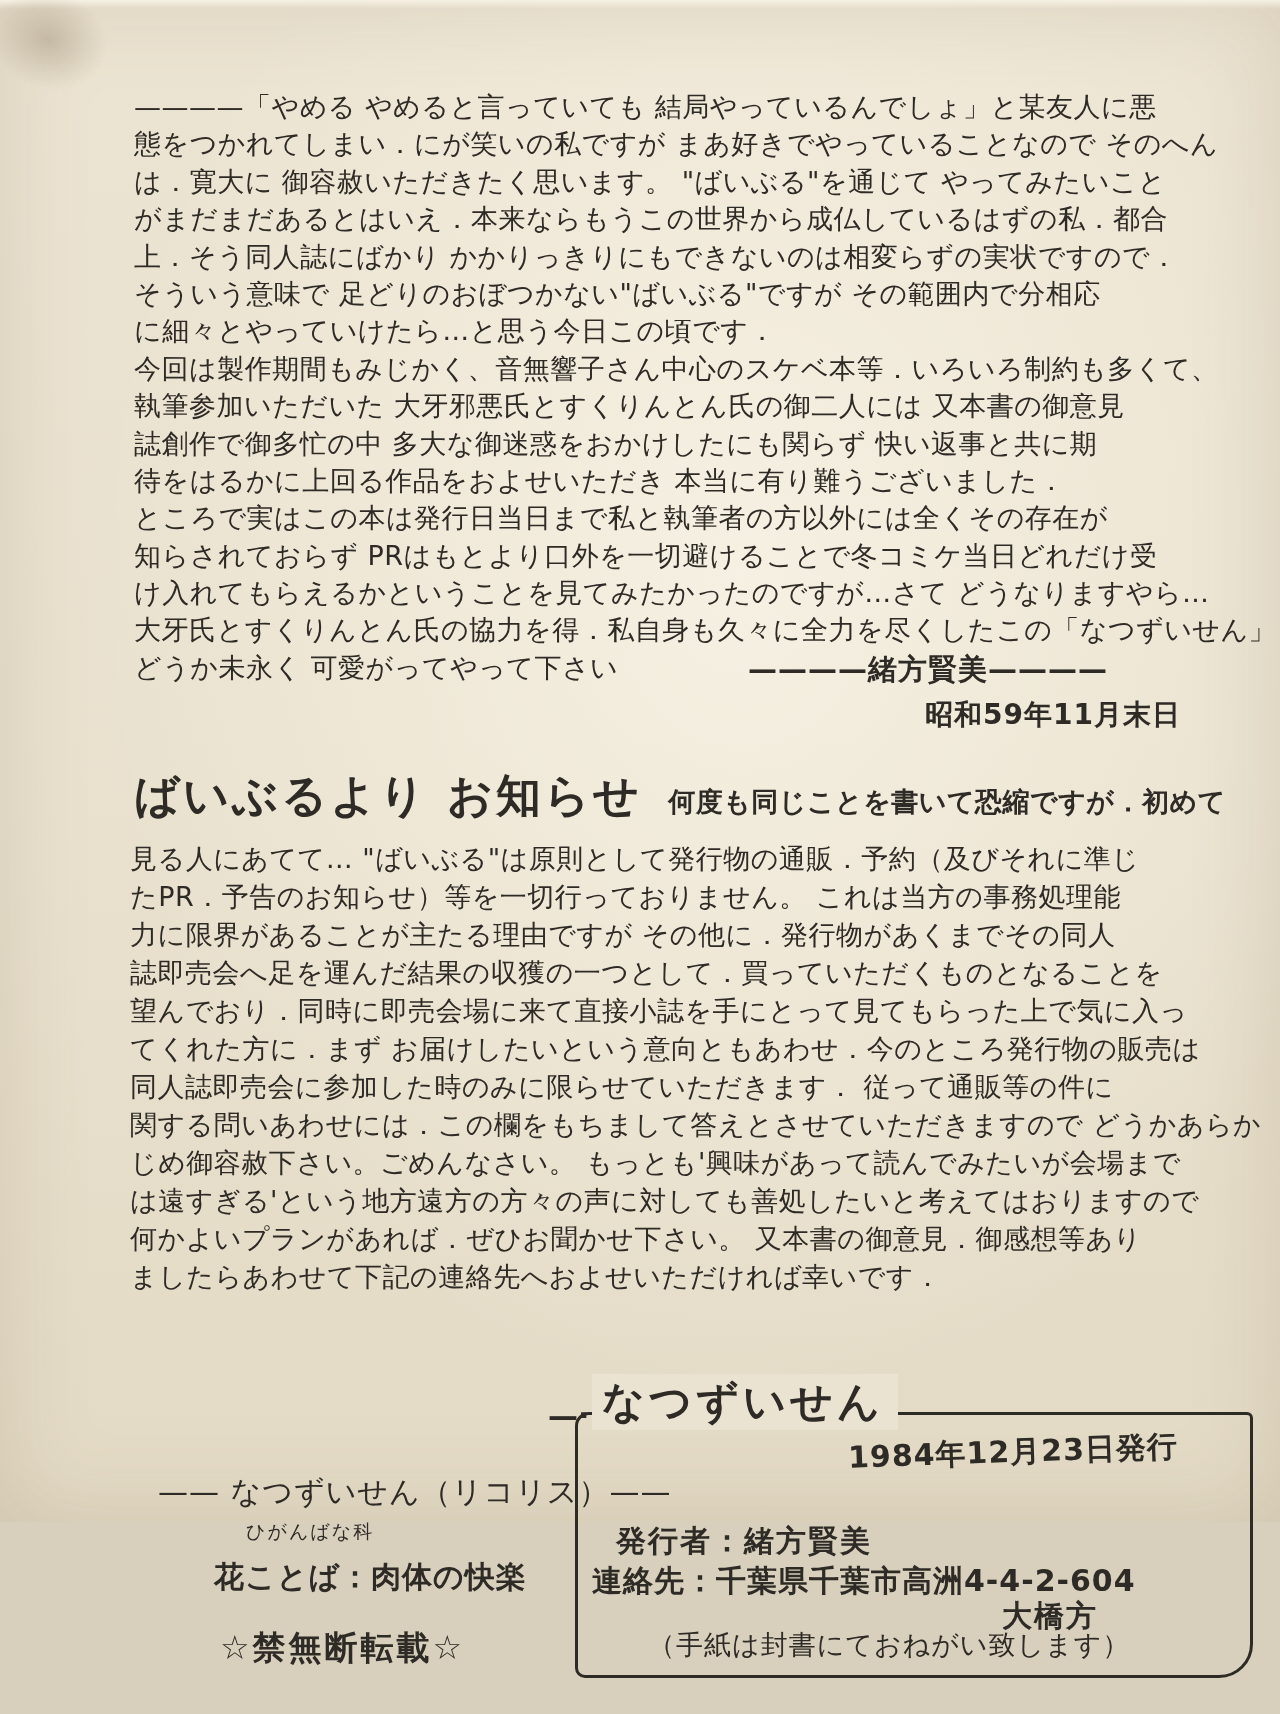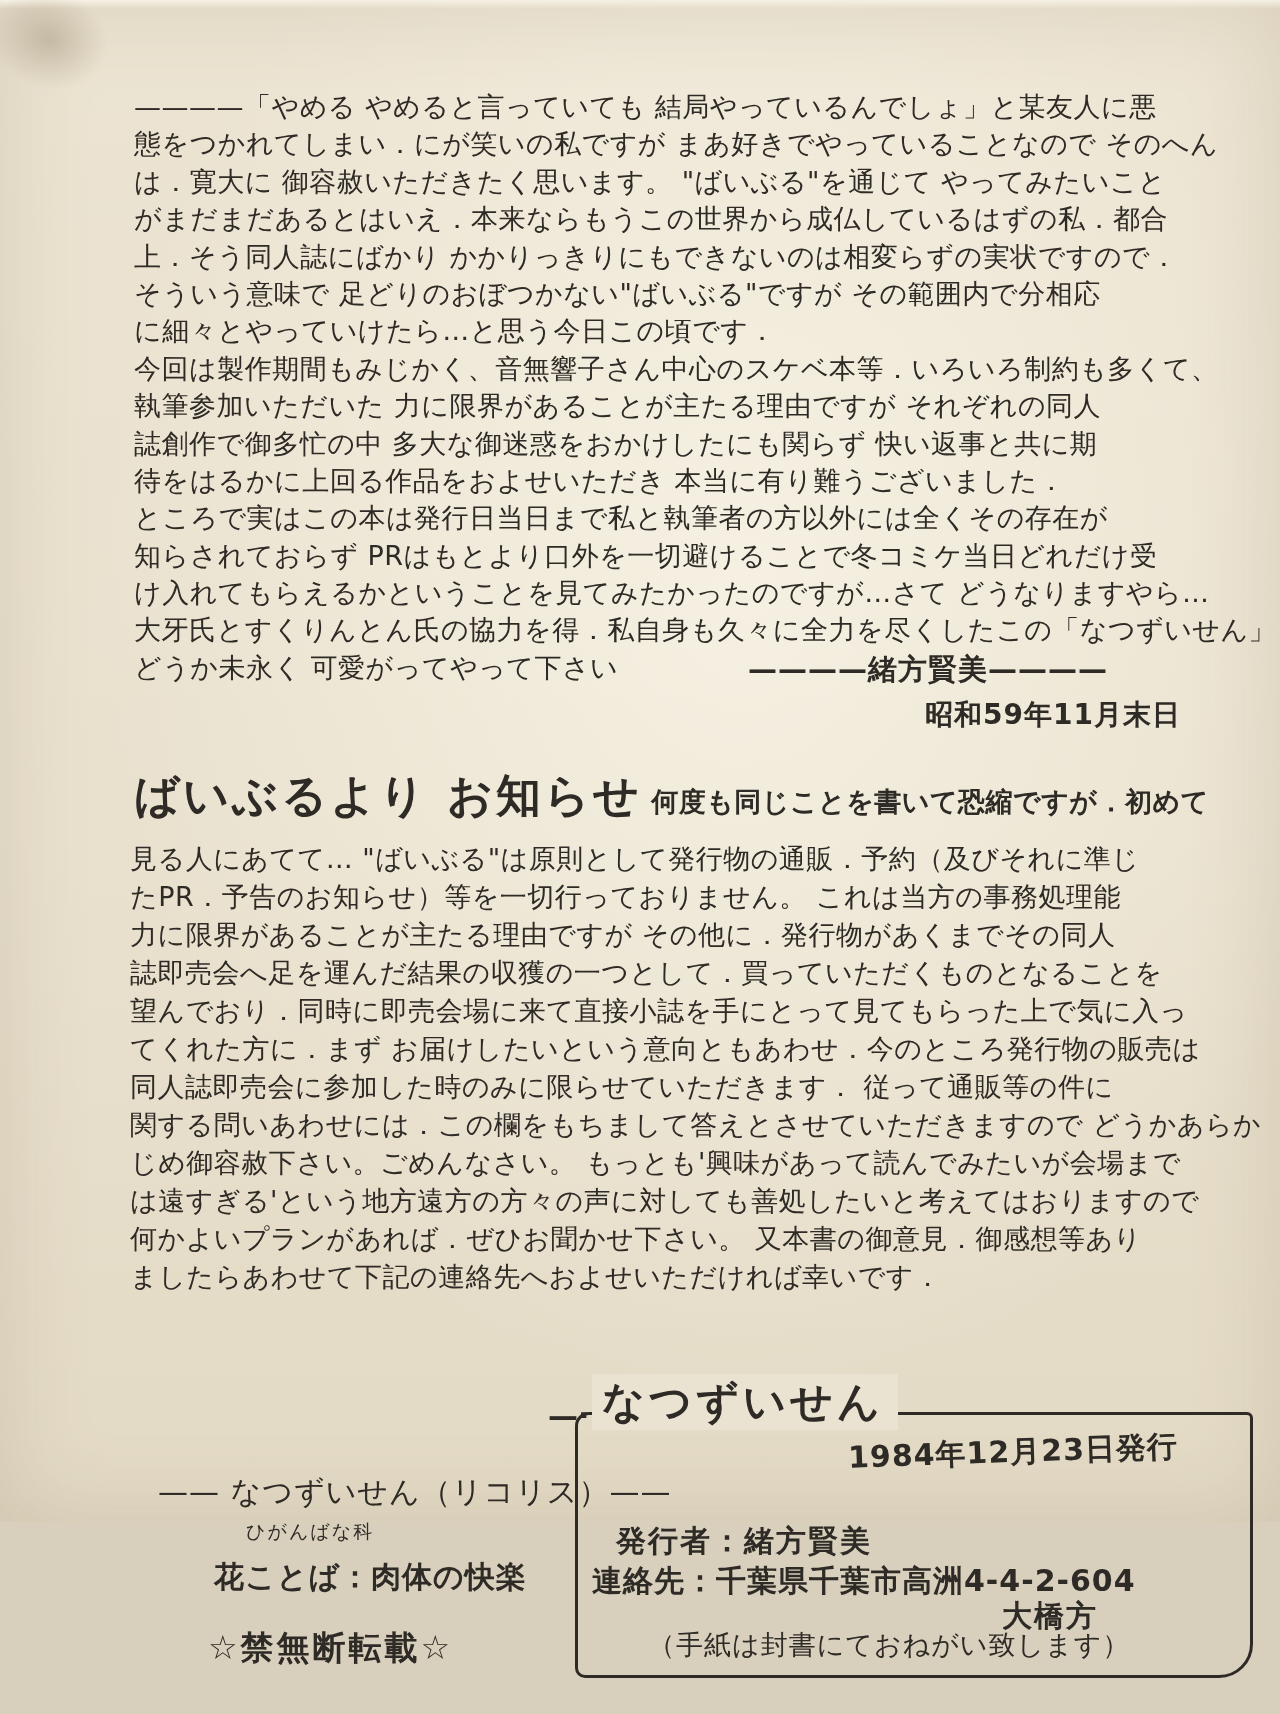--- a/index.html
+++ b/index.html
@@ -41,21 +41,21 @@
     font-size: 29px; font-weight: bold; letter-spacing: 1px; white-space: nowrap;
   }
   .sig-date {
     position: absolute; left: 893px; top: 696px;
     font-size: 28px; font-weight: bold; letter-spacing: 1px; white-space: nowrap; margin-left: 32px;
   }
 
   
   .notice-head-row {
     position: absolute; left: 134px; top: 766px; width: 1060px;
-    display: flex; align-items: baseline; gap: 9px; white-space: nowrap;
+    display: flex; align-items: baseline; gap: 26px; white-space: nowrap;
   }
   .notice-title { font-size: 45px; letter-spacing: 3px; font-weight: bold; }
   .notice-lead  { font-size: 27px; letter-spacing: .5px; font-weight: bold; }
   .notice-body {
     position: absolute; left: 130px; top: 840px; width: 1070px;
     font-size: 27px; line-height: 38px; letter-spacing: .5px; white-space: nowrap;
   }
   .notice-body .line { height: 38px; }
 
   
@@ -65,21 +65,21 @@
   }
   .flower-family {
     position: absolute; left: 246px; top: 1519px;
     font-size: 19px; letter-spacing: 2px; white-space: nowrap;
   }
   .flower-meaning {
     position: absolute; left: 214px; top: 1557px;
     font-size: 30px; font-weight: bold; letter-spacing: 1px; white-space: nowrap;
   }
   .no-reprint {
-    position: absolute; left: 208px; top: 1626px;
+    position: absolute; left: 220px; top: 1626px;
     font-size: 33px; font-weight: bold; letter-spacing: 3px; white-space: nowrap;
   }
 
   
   .colophon-box {
     position: absolute; left: 575px; top: 1412px; width: 678px; height: 266px;
     border: 3px solid #2e2a25;
     border-radius: 14px 6px 34px 10px;
   }
   .colophon-title {
@@ -126,21 +126,21 @@
 
   <div class="afterword">
       <div class="line">————「やめる やめると言っていても 結局やっているんでしょ」と某友人に悪</div>
       <div class="line">態をつかれてしまい．にが笑いの私ですが まあ好きでやっていることなので そのへん</div>
       <div class="line">は．寛大に 御容赦いただきたく思います。 "ばいぶる"を通じて やってみたいこと</div>
       <div class="line">がまだまだあるとはいえ．本来ならもうこの世界から成仏しているはずの私．都合</div>
       <div class="line">上．そう同人誌にばかり かかりっきりにもできないのは相変らずの実状ですので．</div>
       <div class="line">そういう意味で 足どりのおぼつかない"ばいぶる"ですが その範囲内で分相応</div>
       <div class="line">に細々とやっていけたら…と思う今日この頃です．</div>
       <div class="line">今回は製作期間もみじかく、音無響子さん中心のスケベ本等．いろいろ制約も多くて、</div>
-      <div class="line">執筆参加いただいた 力に限界があることが主たる理由ですが それぞれの同人</div>
+      <div class="line">執筆参加いただいた 大牙邪悪氏とすくりんとん氏の御二人には 又本書の御意見</div>
       <div class="line">誌創作で御多忙の中 多大な御迷惑をおかけしたにも関らず 快い返事と共に期</div>
       <div class="line">待をはるかに上回る作品をおよせいただき 本当に有り難うございました．</div>
       <div class="line">ところで実はこの本は発行日当日まで私と執筆者の方以外には全くその存在が</div>
       <div class="line">知らされておらず PRはもとより口外を一切避けることで冬コミケ当日どれだけ受</div>
       <div class="line">け入れてもらえるかということを見てみたかったのですが…さて どうなりますやら…</div>
       <div class="line">大牙氏とすくりんとん氏の協力を得．私自身も久々に全力を尽くしたこの「なつずいせん」</div>
       <div class="line">どうか未永く 可愛がってやって下さい</div>
     </div>
 
   <div class="signature">————緒方賢美————</div>

